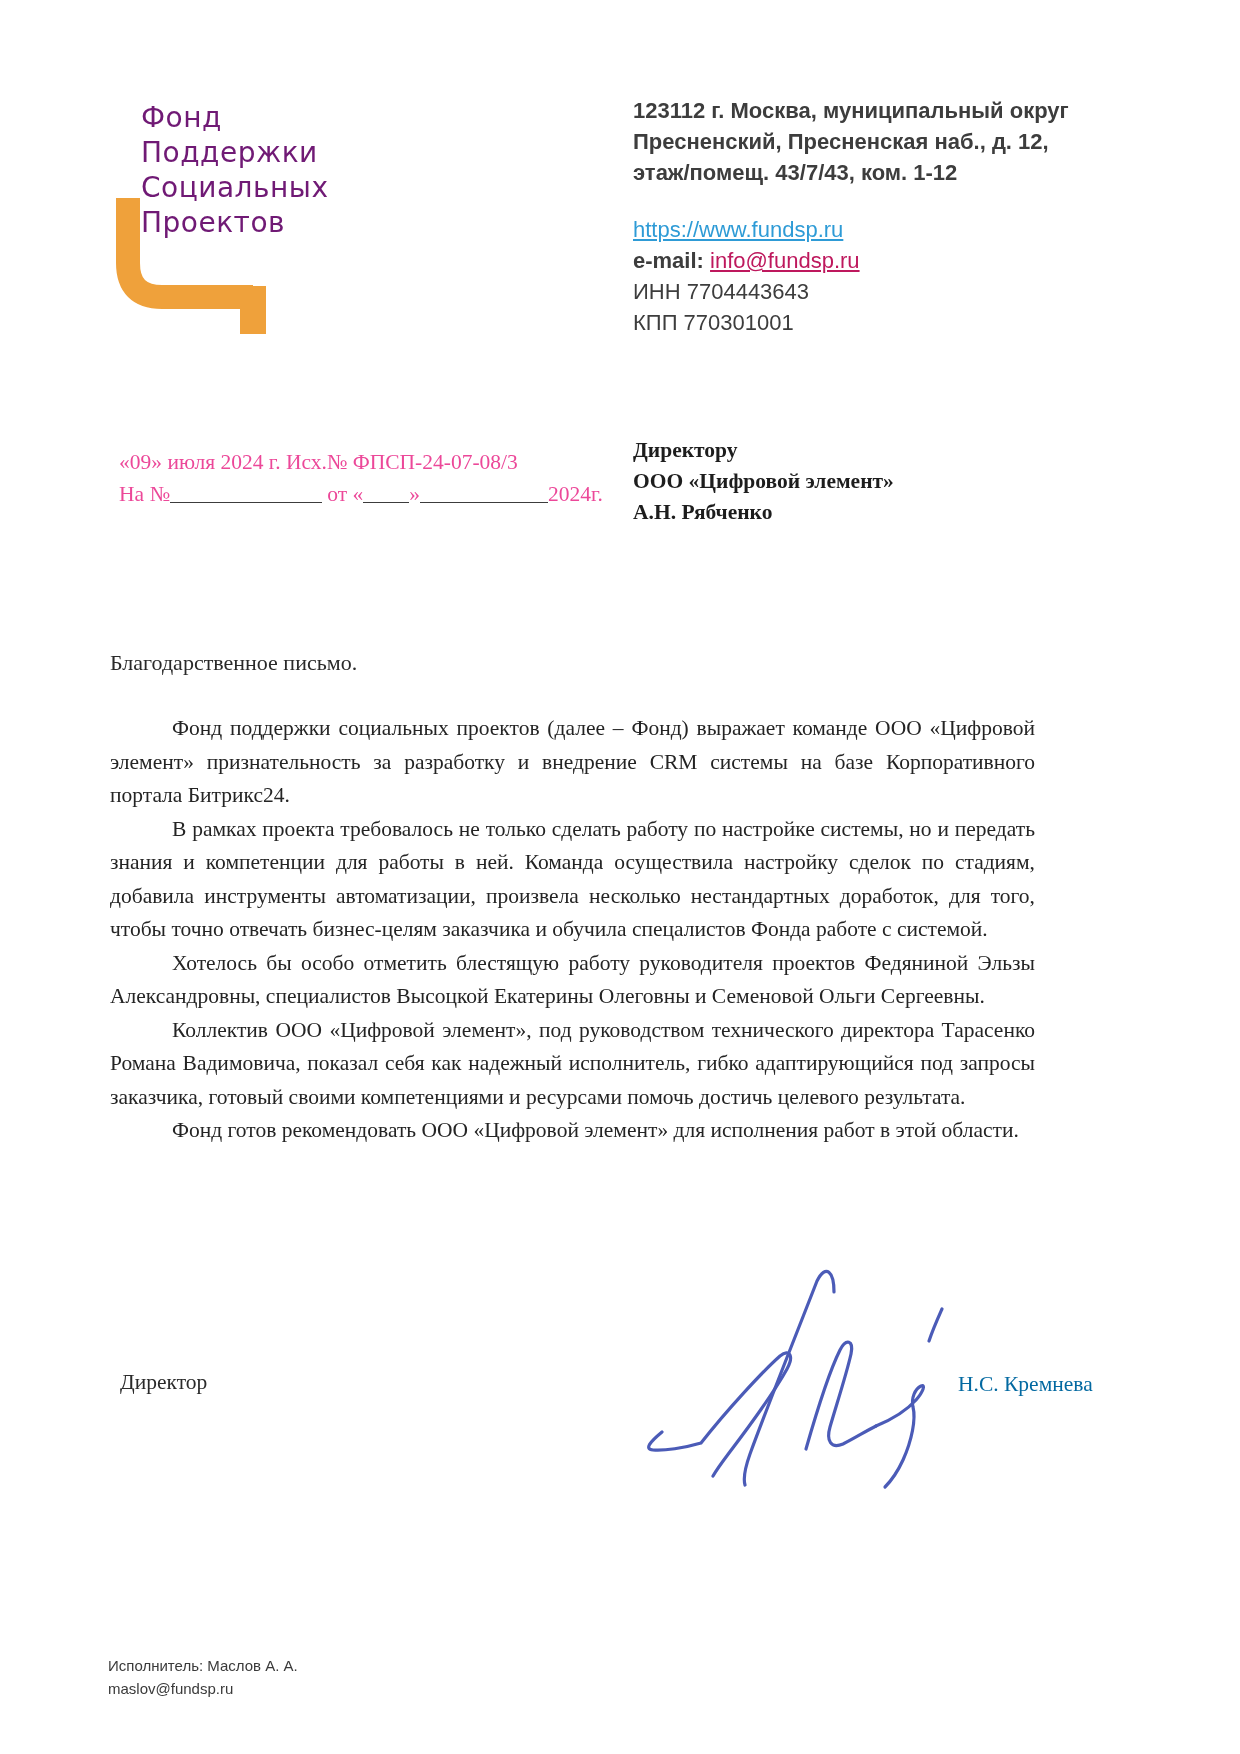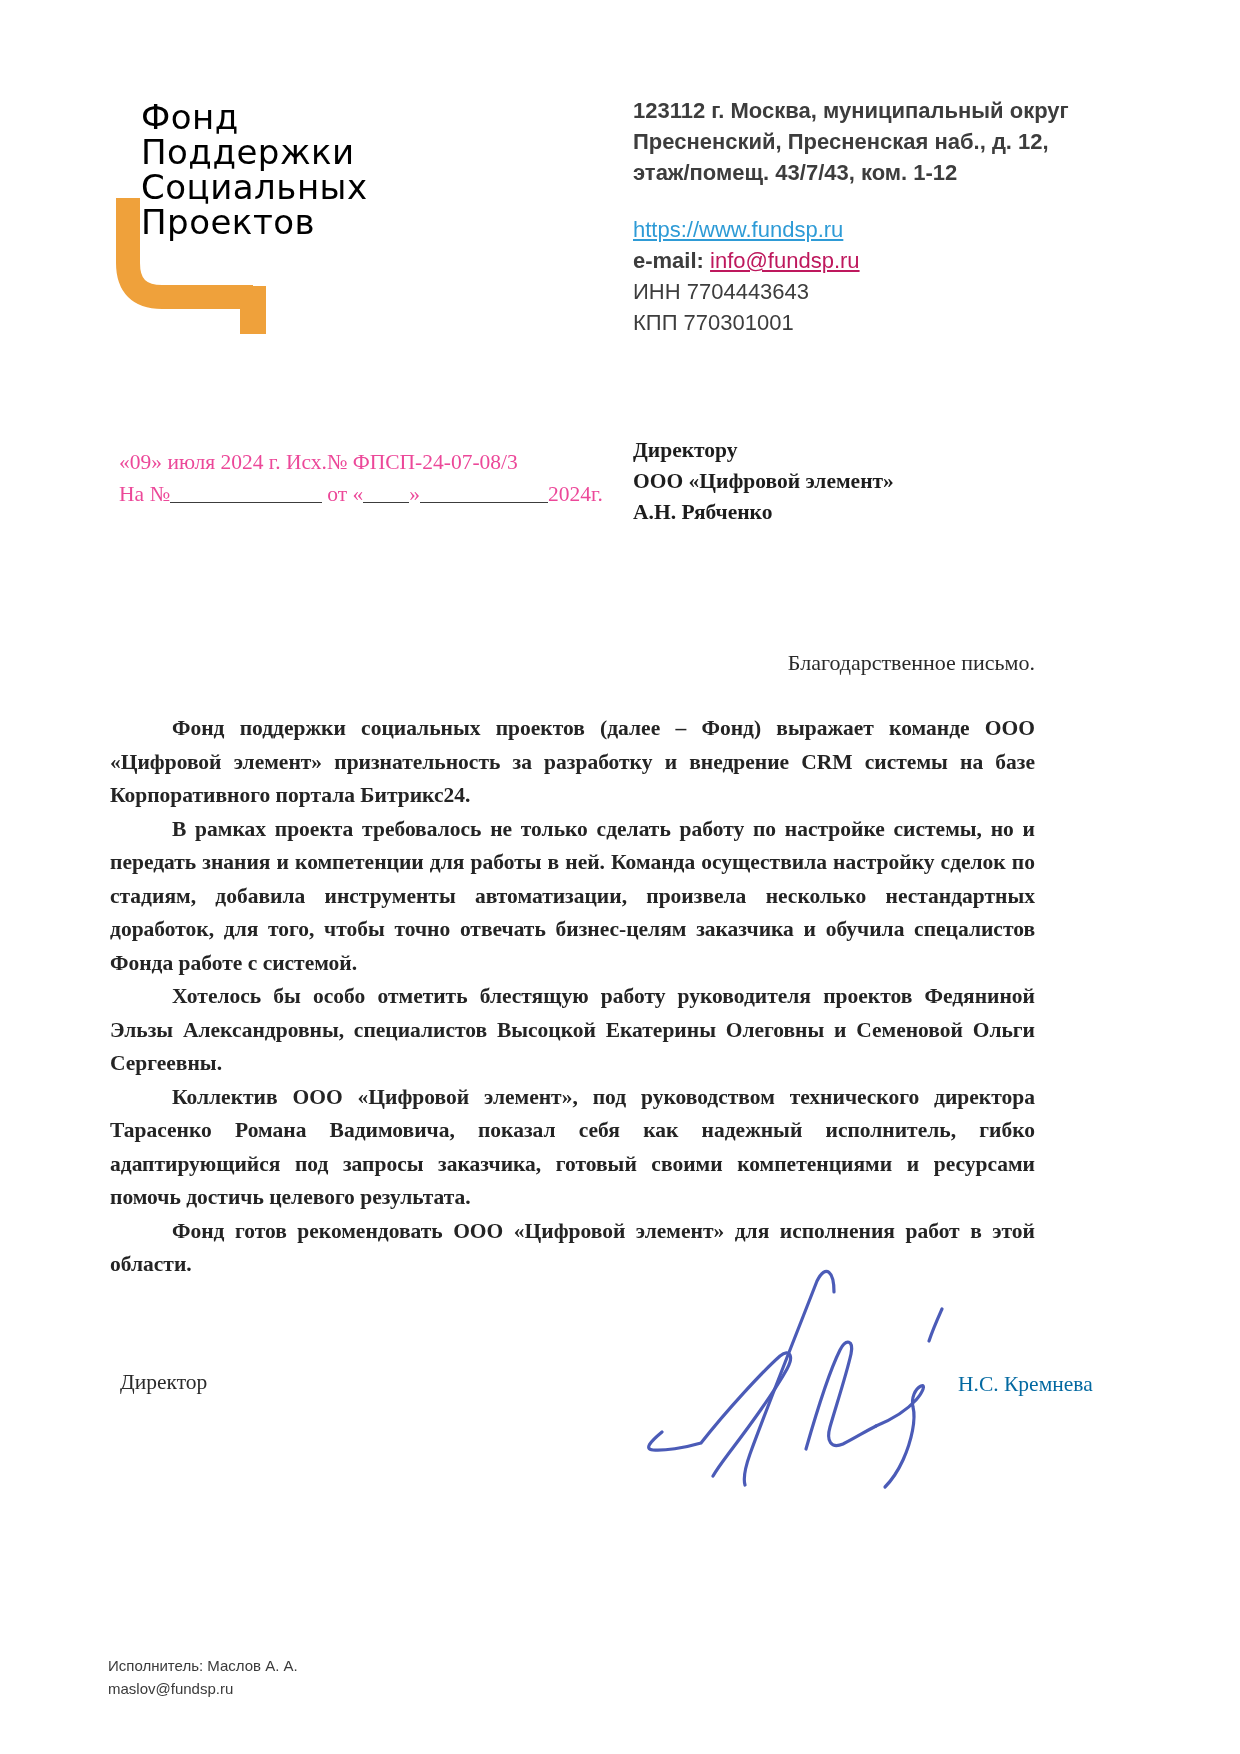--- a/index.html
+++ b/index.html
@@ -10,23 +10,23 @@
     margin:0 auto;
     overflow:hidden;
     font-family:"Liberation Serif","DejaVu Serif",serif;
     color:#262626;
   }
   
   .logo-bracket{position:absolute;left:0;top:0;pointer-events:none;}
   .logo-text{
     position:absolute;left:141px;top:100px;
     font-family:"DejaVu Sans",sans-serif;
-    font-size:34px;line-height:35px;
+    font-size:28px;line-height:35px;
     letter-spacing:0.5px;
-    color:#000000;
+    color:#701a75;
     font-weight:500;
   }
   
   .contact{
     position:absolute;left:633px;top:95px;width:480px;
     font-family:"Liberation Sans","DejaVu Sans",sans-serif;
     font-size:22px;line-height:31px;
     color:#3d3d3d;
   }
   .contact .addr{font-weight:bold;color:#3d3d3d;}
@@ -49,27 +49,27 @@
   .blank.b3{width:128px;}
   
   .recipient{
     position:absolute;left:633px;top:435px;
     font-size:21.5px;line-height:31px;
     font-weight:bold;color:#1d1d1d;
   }
   
   .title{
     position:absolute;left:110px;top:650px;width:925px;
-    text-align:right;font-size:22px;color:#2a2a2a;
+    text-align:left;font-size:22px;color:#2a2a2a;
   }
   
   .body-text{
     position:absolute;left:110px;top:712px;width:925px;
     font-size:21.5px;line-height:33.5px;
-    text-align:justify;color:#242424;font-weight:bold;
+    text-align:justify;color:#242424;
   }
   .body-text p{margin:0;text-indent:62px;}
   
   .sig-post{position:absolute;left:120px;top:1370px;font-size:21.5px;color:#2a2a2a;}
   .sig-name{position:absolute;left:958px;top:1372px;font-size:21.5px;color:#0369a1;}
   .sig-svg{position:absolute;left:560px;top:1240px;pointer-events:none;}
   
   .footer{
     position:absolute;left:108px;top:1654px;
     font-family:"Liberation Sans","DejaVu Sans",sans-serif;

